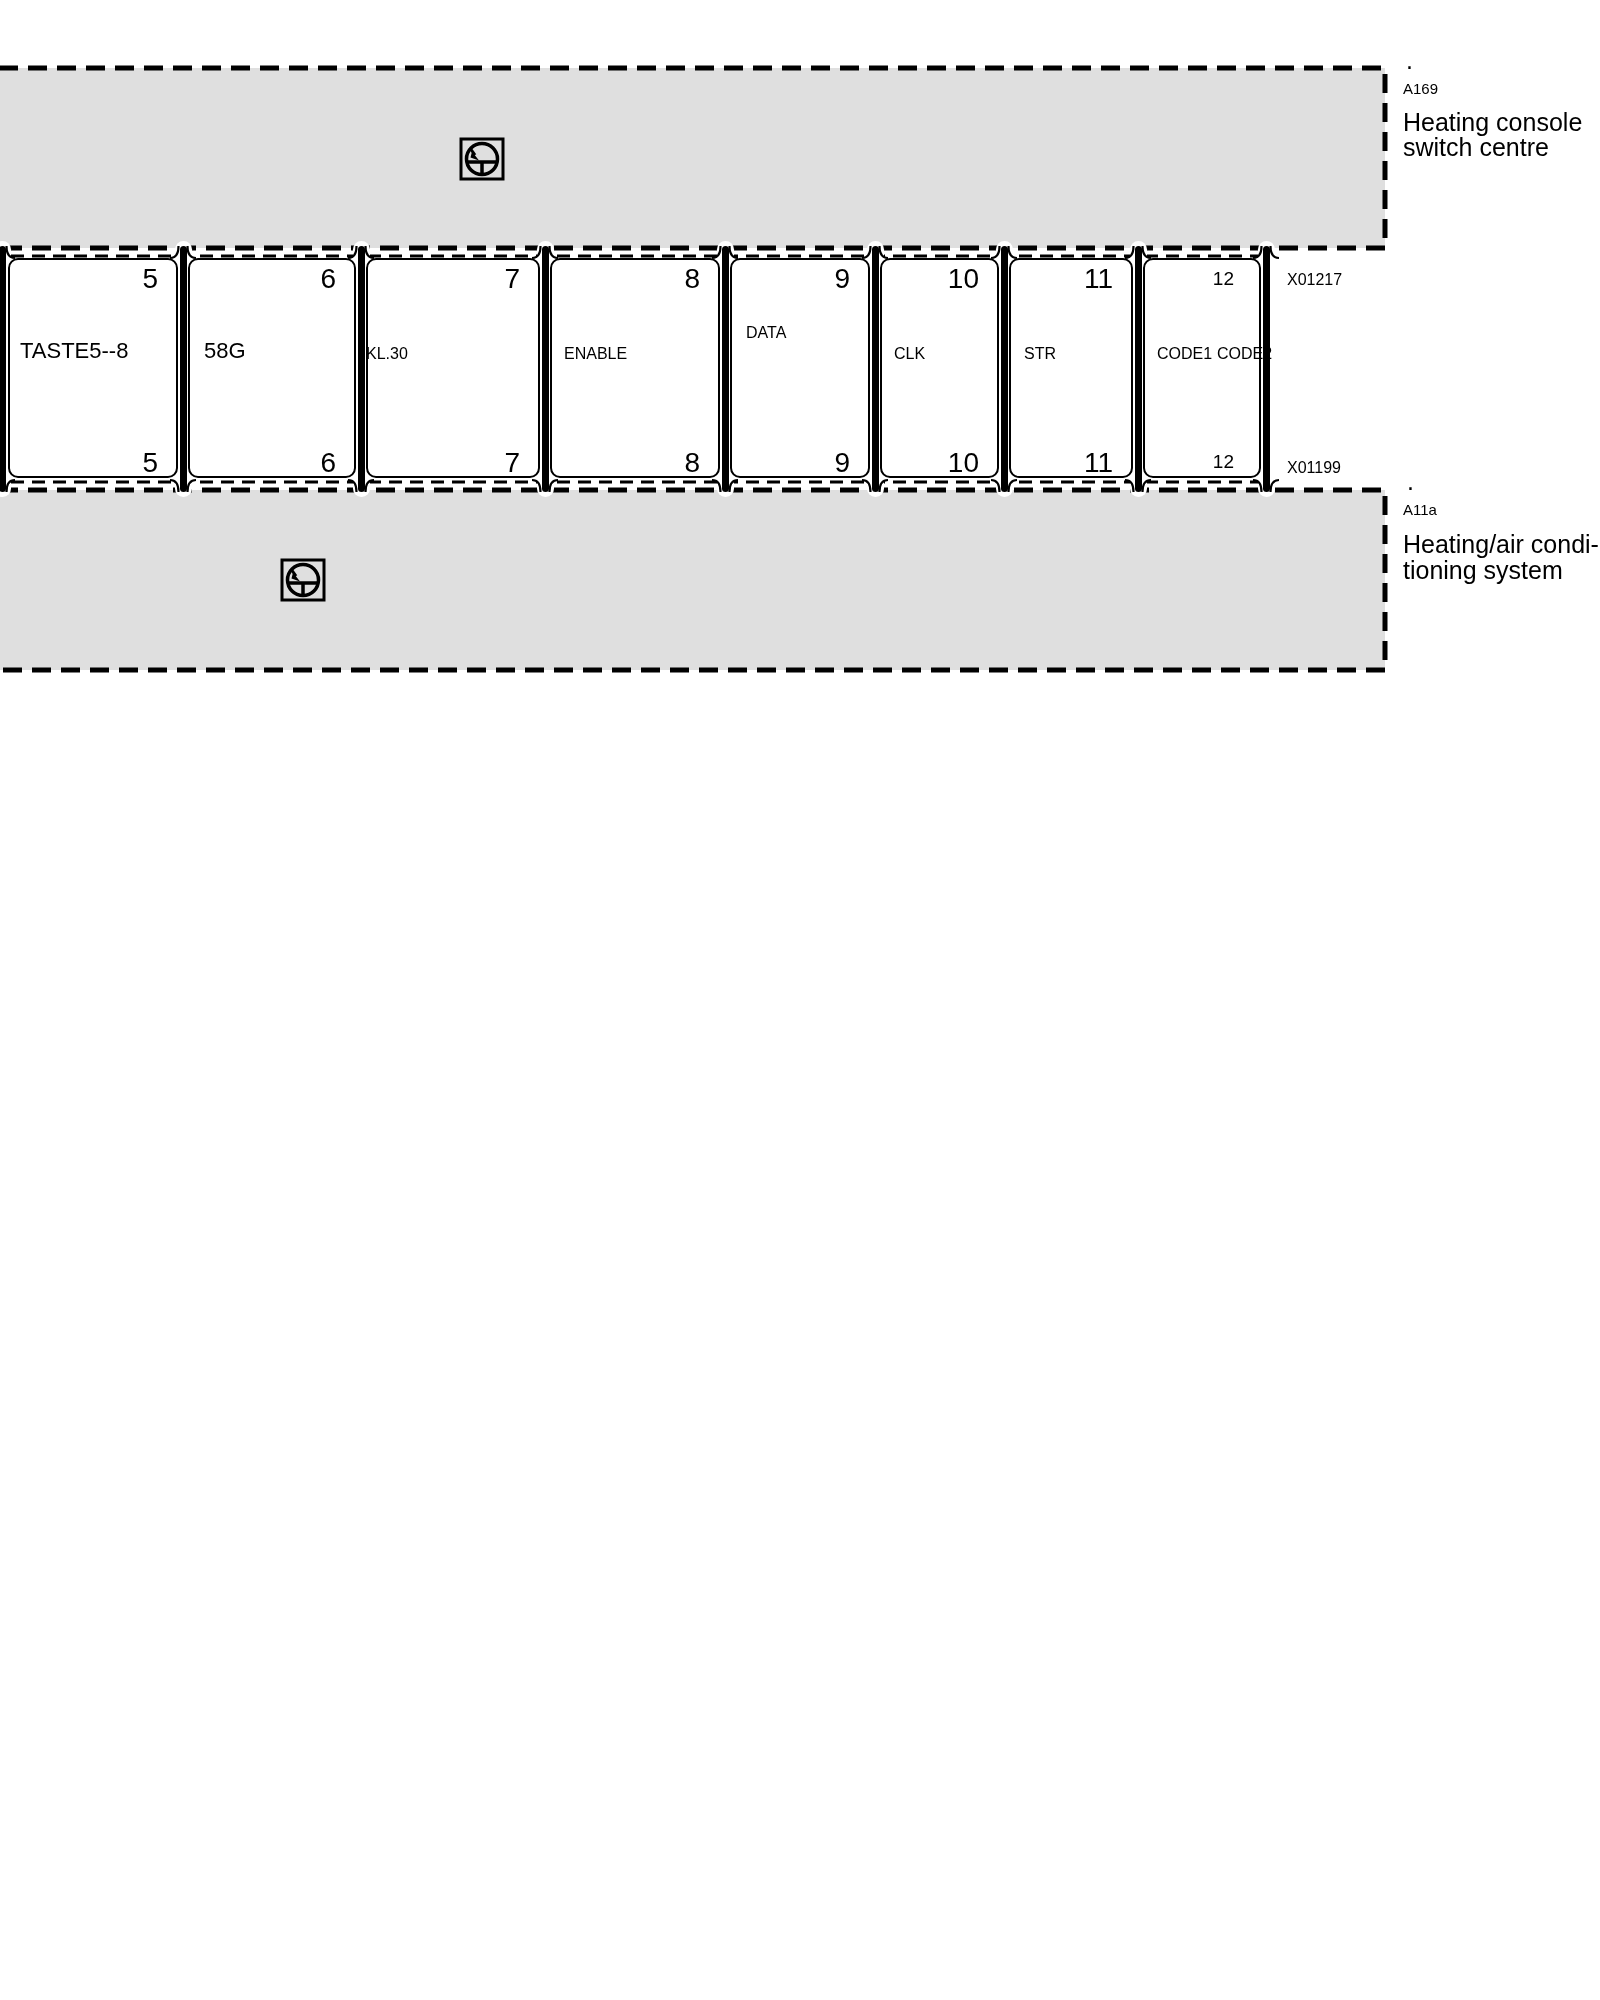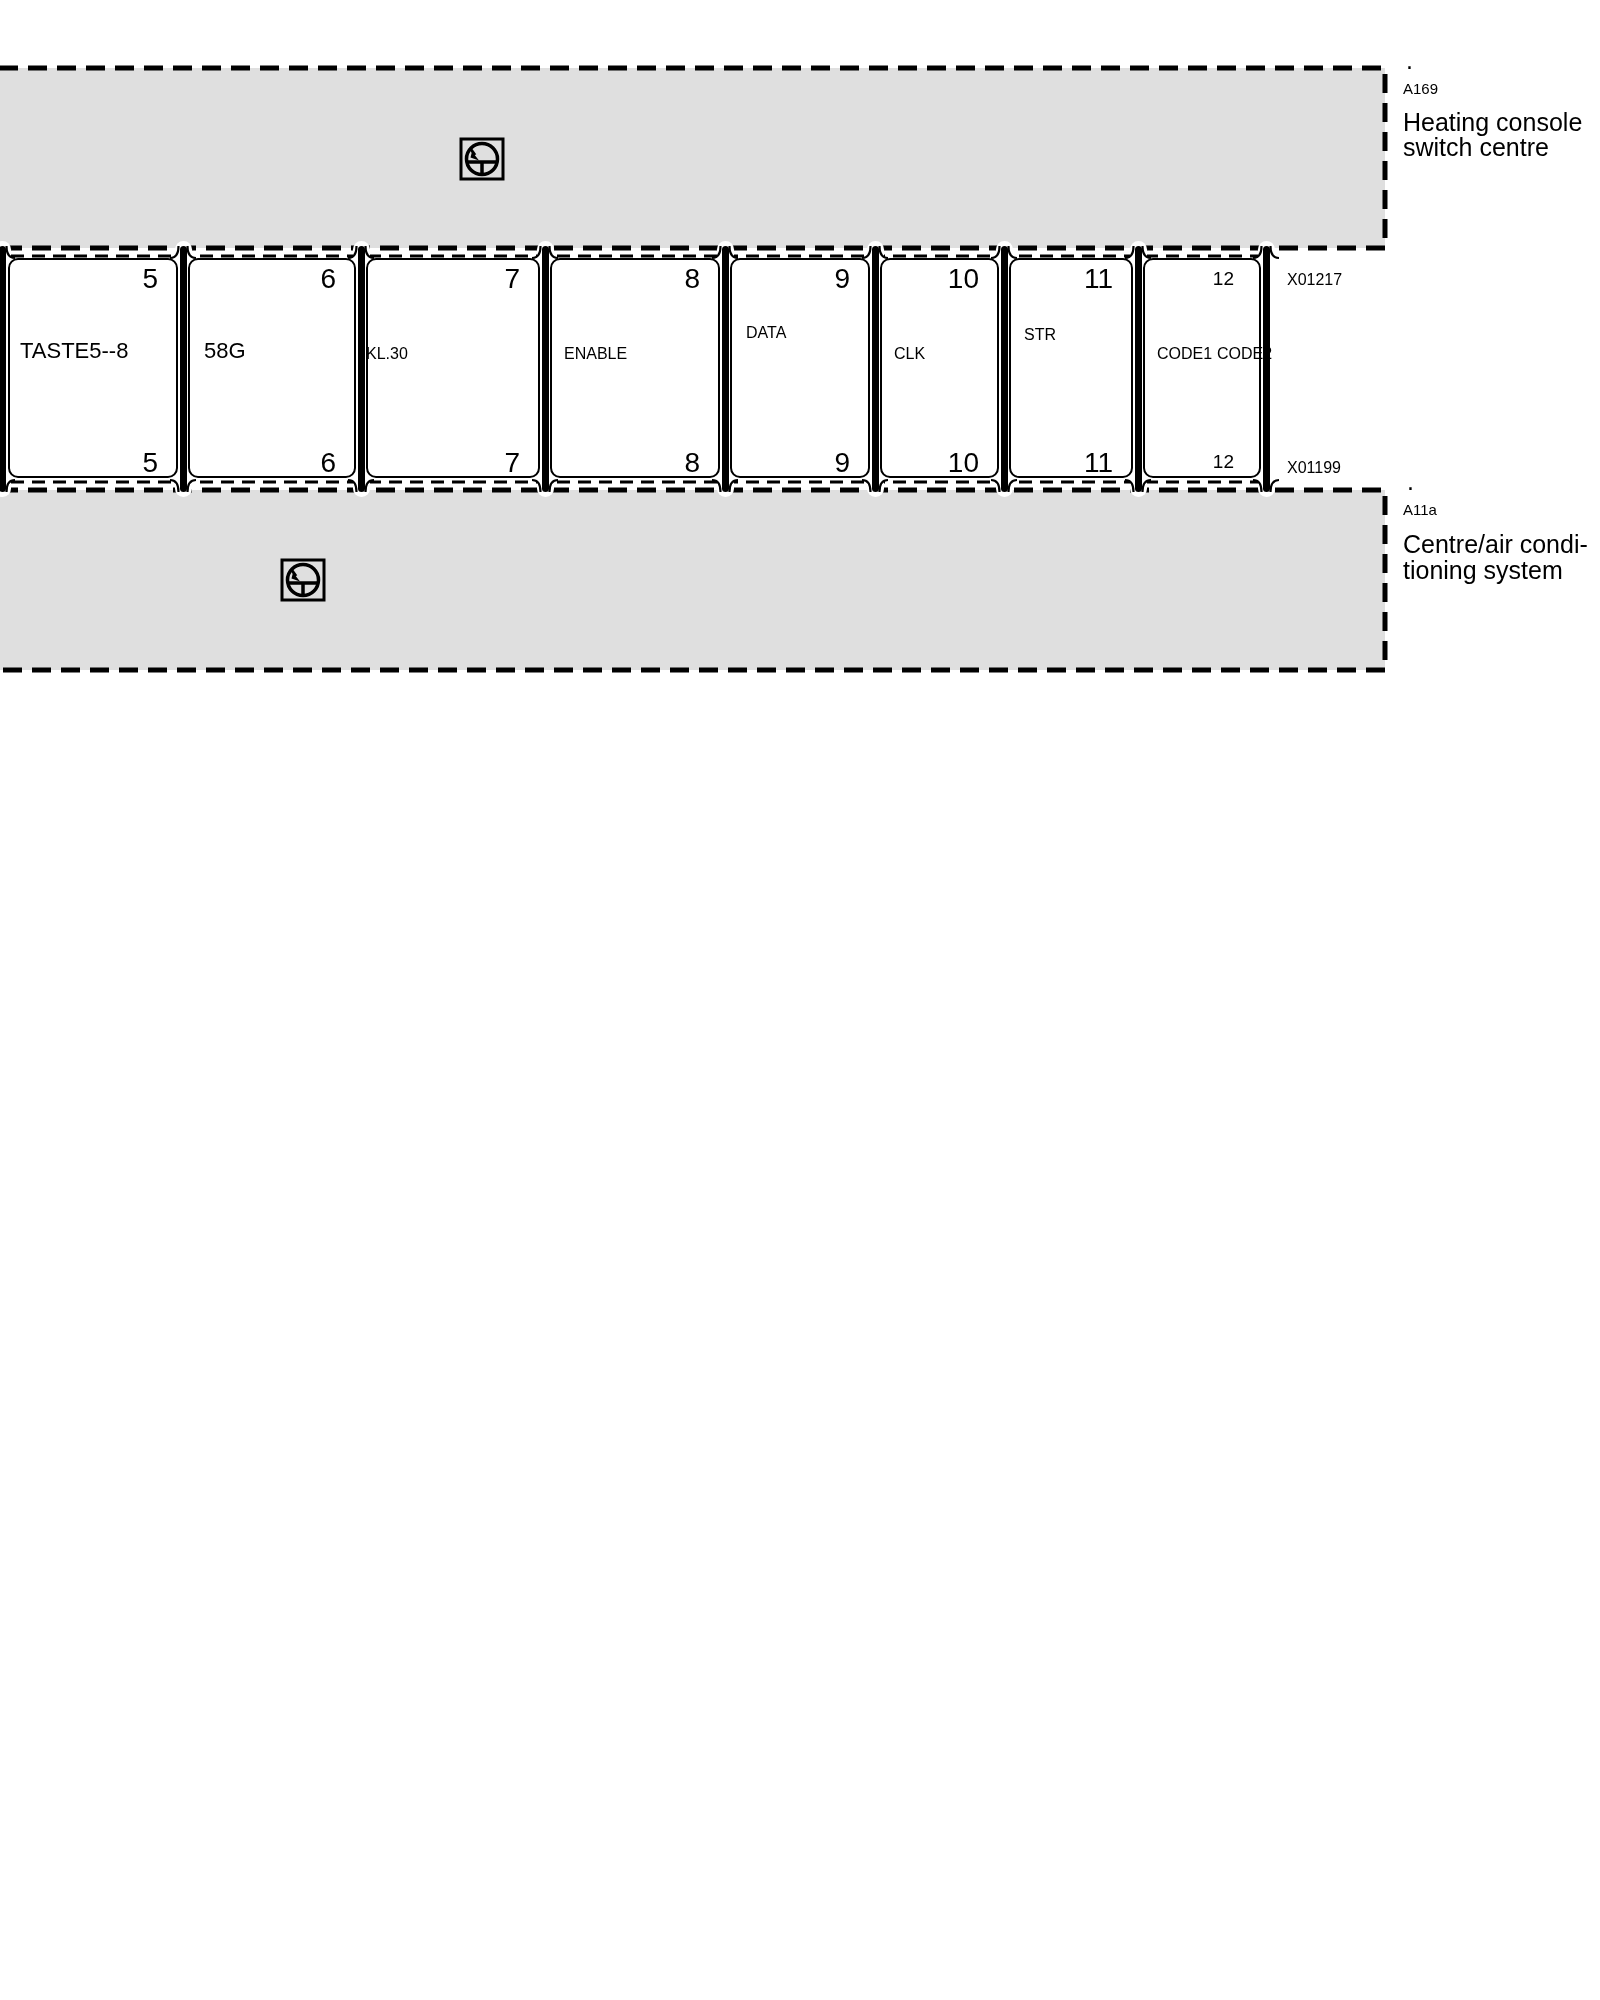--- a/index.html
+++ b/index.html
@@ -113,28 +113,28 @@
 <div class="txt num" style="right:621px;  top:448px">10</div>
 <div class="txt num" style="right:487px;  top:448px">11</div>
 <div class="txt num-sm" style="right:366px; top:452px">12</div>
 
 <div class="txt label-lg" style="left:20px;   top:339px">TASTE5--8</div>
 <div class="txt label-lg" style="left:204px;  top:339px">58G</div>
 <div class="txt label-sm" style="left:366px;  top:345px">KL.30</div>
 <div class="txt label-sm" style="left:564px;  top:345px">ENABLE</div>
 <div class="txt label-sm" style="left:746px;  top:324px">DATA</div>
 <div class="txt label-sm" style="left:894px;  top:345px">CLK</div>
-<div class="txt label-sm" style="left:1024px; top:326px">STR</div>
+<div class="txt label-sm" style="left:1024px; top:345px">STR</div>
 <div class="txt label-sm" style="left:1157px; top:345px">CODE1</div>
 <div class="txt label-sm" style="left:1217px; top:345px">CODE2</div>
 
 <div class="txt conn" style="left:1287px; top:271px">X01217</div>
 <div class="txt conn" style="left:1287px; top:459px">X01199</div>
 
 <div class="txt dot" style="left:1406px; top:48px">.</div>
 <div class="txt ann-code" style="left:1403px; top:81px">A169</div>
 <div class="txt ann-name" style="left:1403px; top:109px">Heating console</div>
 <div class="txt ann-name" style="left:1403px; top:134px">switch centre</div>
 
 <div class="txt dot" style="left:1407px; top:469px">.</div>
 <div class="txt ann-code" style="left:1403px; top:502px">A11a</div>
-<div class="txt ann-name" style="left:1403px; top:531px">Centre/air condi-</div>
+<div class="txt ann-name" style="left:1403px; top:531px">Heating/air condi-</div>
 <div class="txt ann-name" style="left:1403px; top:557px">tioning system</div>
 
 </body></html>

